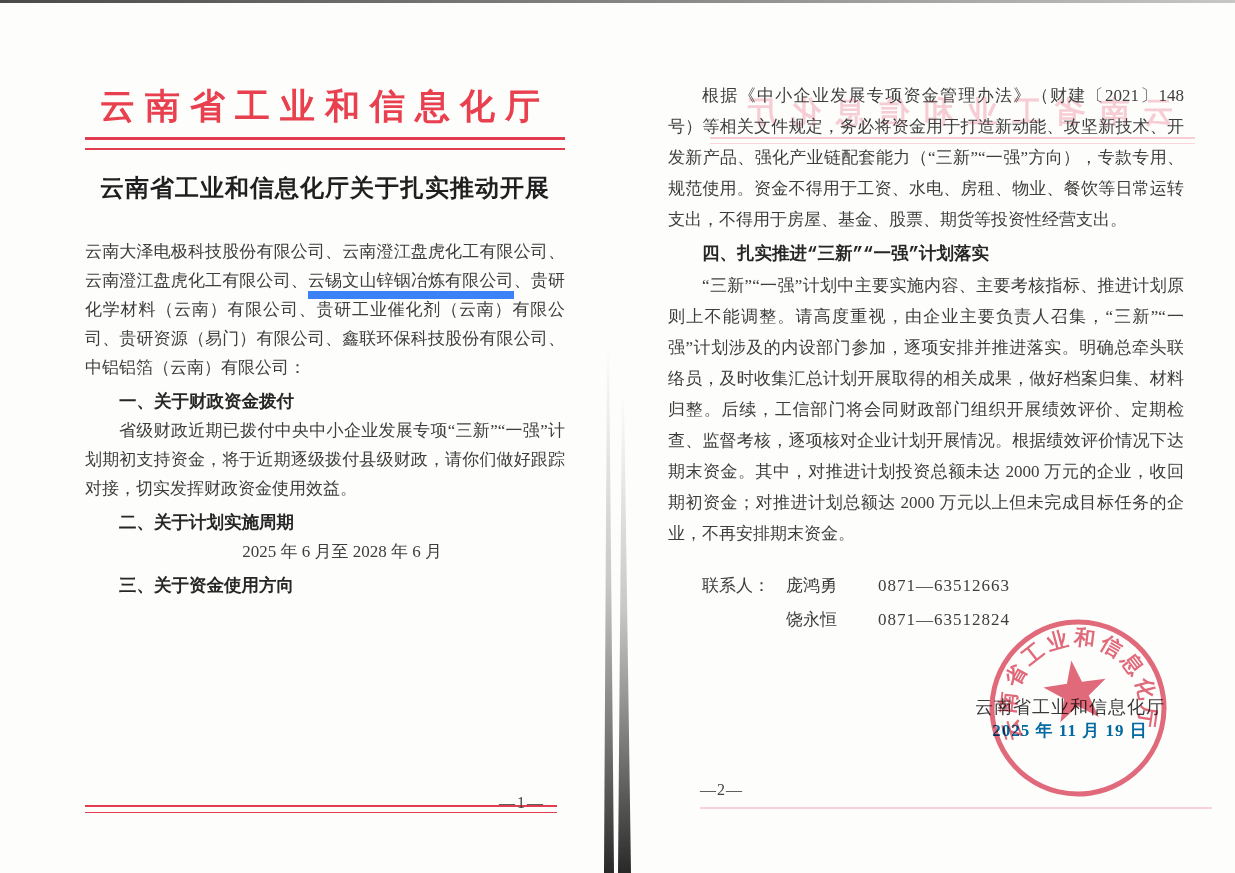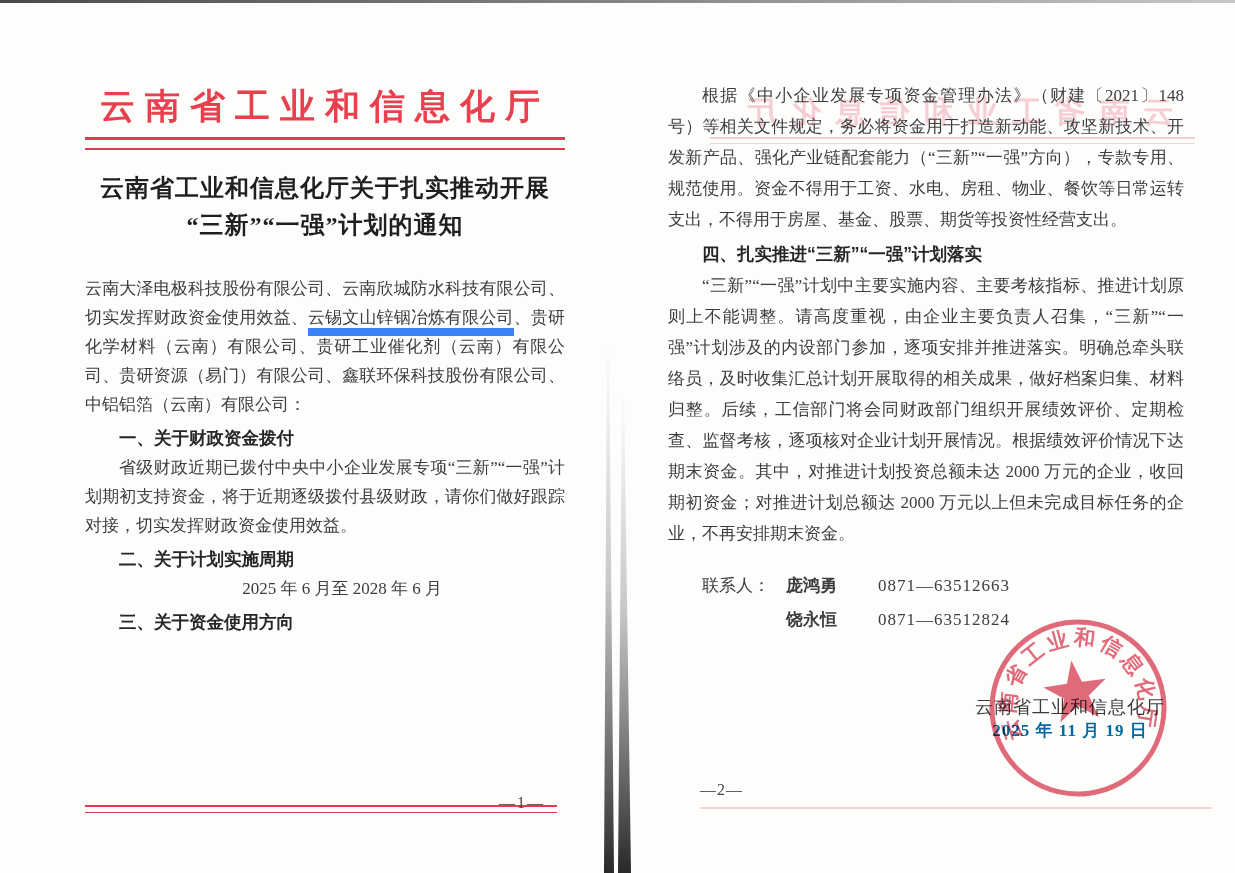--- a/index.html
+++ b/index.html
@@ -34,36 +34,36 @@
   .plainline{margin:0 0 0 34px;font-size:17px;line-height:29px;text-align:center;}
 
   .footer1{position:absolute;left:85px;top:805px;width:472px;}
   .footer1-rule{height:5px;border-top:2.5px solid #e23c50;border-bottom:1.5px solid #e23c50;}
   .pagenum1{position:absolute;right:12px;top:-11px;font-size:16px;color:#444;
     letter-spacing:2px;}
 
   
   .page-right{position:absolute;left:668px;top:80px;width:516px;}
   .page-right .bodytext{line-height:31px;position:relative;z-index:2;}
-  .page-right .sec-head{line-height:31px;margin-top:4px;position:relative;z-index:2;}
+  .page-right .sec-head{line-height:31px;margin-top:4px;position:relative;z-index:2;font-family:Liberation Mono, monospace;}
 
   .bleed-text{position:absolute;left:695px;top:92px;width:516px;z-index:1;
     transform:scaleX(-1);color:#f2a6b4;opacity:.55;font-weight:bold;
     font-size:30px;letter-spacing:14px;text-align:center;white-space:nowrap;
     filter:blur(.6px);}
   .bleed-rule{position:absolute;left:710px;top:137px;width:485px;height:4px;z-index:1;
     border-top:2px solid rgba(242,166,180,.55);border-bottom:1px solid rgba(242,166,180,.45);}
   .bleed-footer{position:absolute;left:700px;top:807px;width:512px;height:2px;
     background:rgba(242,166,180,.5);}
 
   .contacts{margin:20px 0 0 34px;font-size:17px;}
   .contact-row{display:flex;line-height:34px;}
   .contact-label{width:84px;}
   .contact-spacer{width:84px;}
-  .contact-name{width:92px;font-weight:bold;}
+  .contact-name{width:92px;}
   .contact-phone{letter-spacing:1px;}
 
   .signature{position:absolute;left:940px;top:695px;width:260px;text-align:center;z-index:2;}
   .sig-org{font-size:18px;color:#3a3a3a;letter-spacing:1px;line-height:24px;}
   .sig-date{font-size:17px;color:#0369a1;margin-top:0;letter-spacing:1px;font-weight:bold;}
 
   .seal{position:absolute;left:983px;top:613px;width:190px;height:190px;z-index:3;
     mix-blend-mode:multiply;}
   .pagenum2{position:absolute;left:700px;top:781px;font-size:16px;color:#444;
     letter-spacing:1px;z-index:2;}
@@ -76,24 +76,23 @@
 <div class="scan-edge-top"></div>
 
 <div class="sheet">
 
   <div class="page-left">
     <div class="letterhead">云南省工业和信息化厅</div>
     <div class="head-rule"></div>
 
     <div class="doc-title">
       <div>云南省工业和信息化厅关于扎实推动开展</div>
-      <div>“三新”“一强”计划的通知</div>
     </div>
 
-    <p class="bodytext recipients"><span>云南大泽电极科技股份有限公司、云南欣城防水科技有限公司、切实发挥财政资金使用效益、</span><span class="red-underline">云锡文山锌铟冶炼有限公司</span><span>、贵研化学材料（云南）有限公司、贵研工业催化剂（云南）有限公司、贵研资源（易门）有限公司、鑫联环保科技股份有限公司、中铝铝箔（云南）有限公司：</span></p>
+    <p class="bodytext recipients"><span>云南大泽电极科技股份有限公司、云南澄江盘虎化工有限公司、云南澄江盘虎化工有限公司、</span><span class="red-underline">云锡文山锌铟冶炼有限公司</span><span>、贵研化学材料（云南）有限公司、贵研工业催化剂（云南）有限公司、贵研资源（易门）有限公司、鑫联环保科技股份有限公司、中铝铝箔（云南）有限公司：</span></p>
 
 
     <div class="sec-head">一、关于财政资金拨付</div>
     <p class="bodytext indent">省级财政近期已拨付中央中小企业发展专项“三新”“一强”计划期初支持资金，将于近期逐级拨付县级财政，请你们做好跟踪对接，切实发挥财政资金使用效益。</p>
 
     <div class="sec-head">二、关于计划实施周期</div>
     <p class="plainline">2025 年 6 月至 2028 年 6 月</p>
 
     <div class="sec-head">三、关于资金使用方向</div>
   </div>

